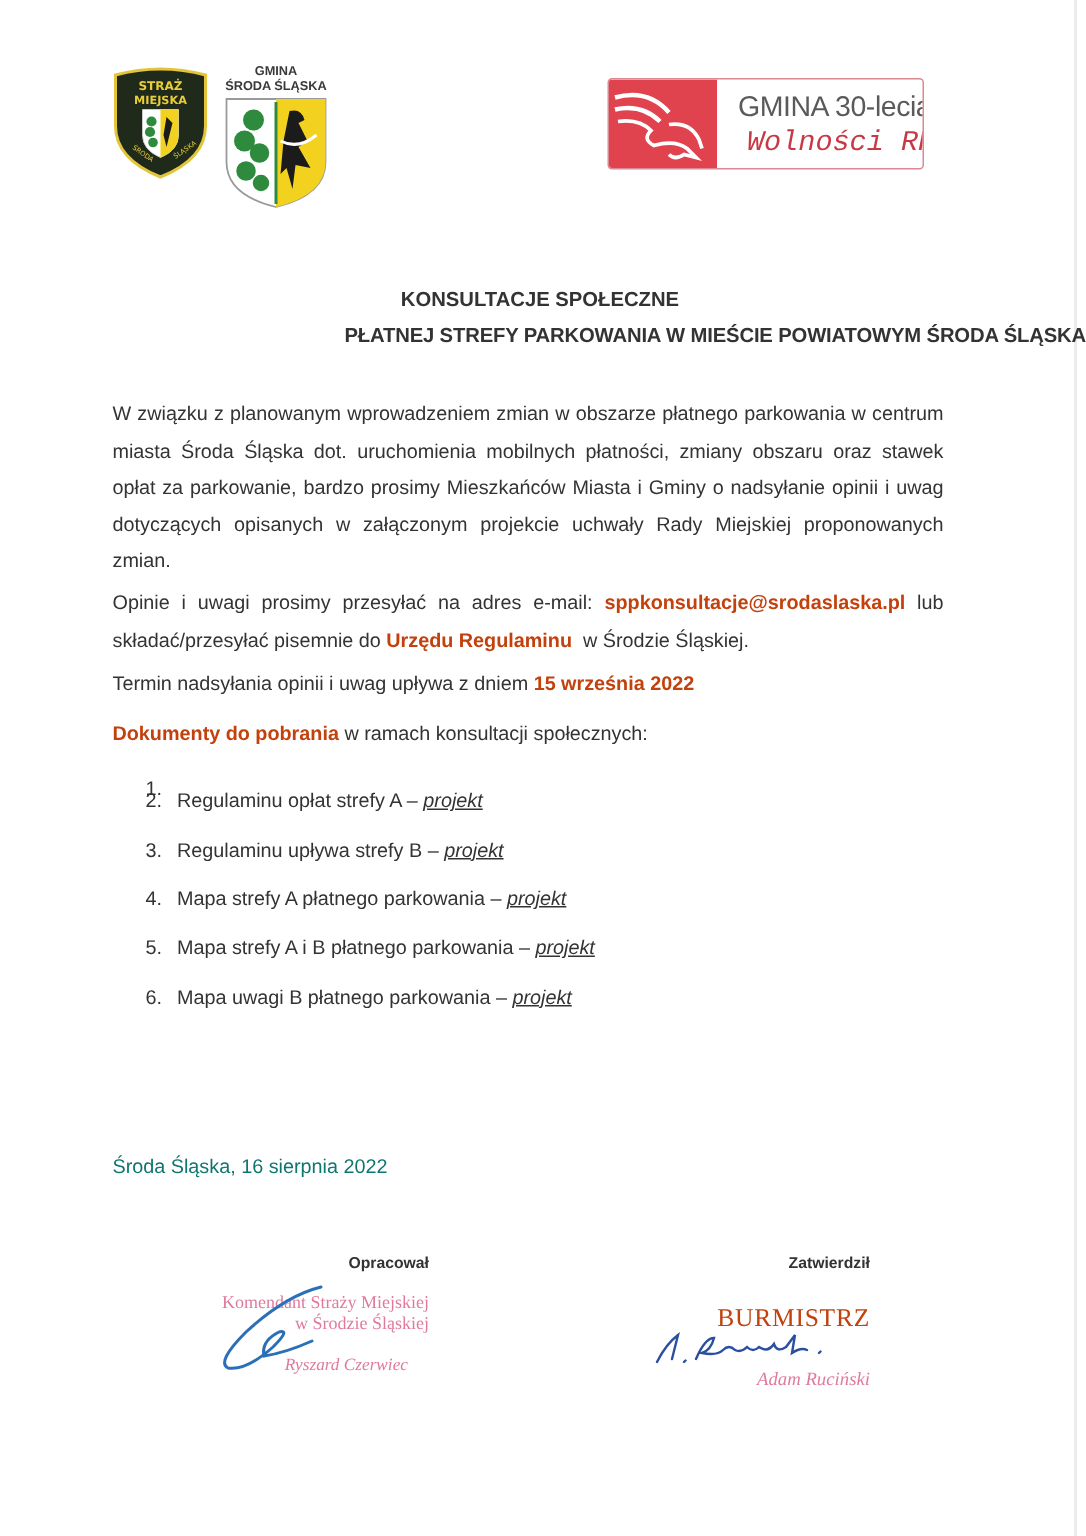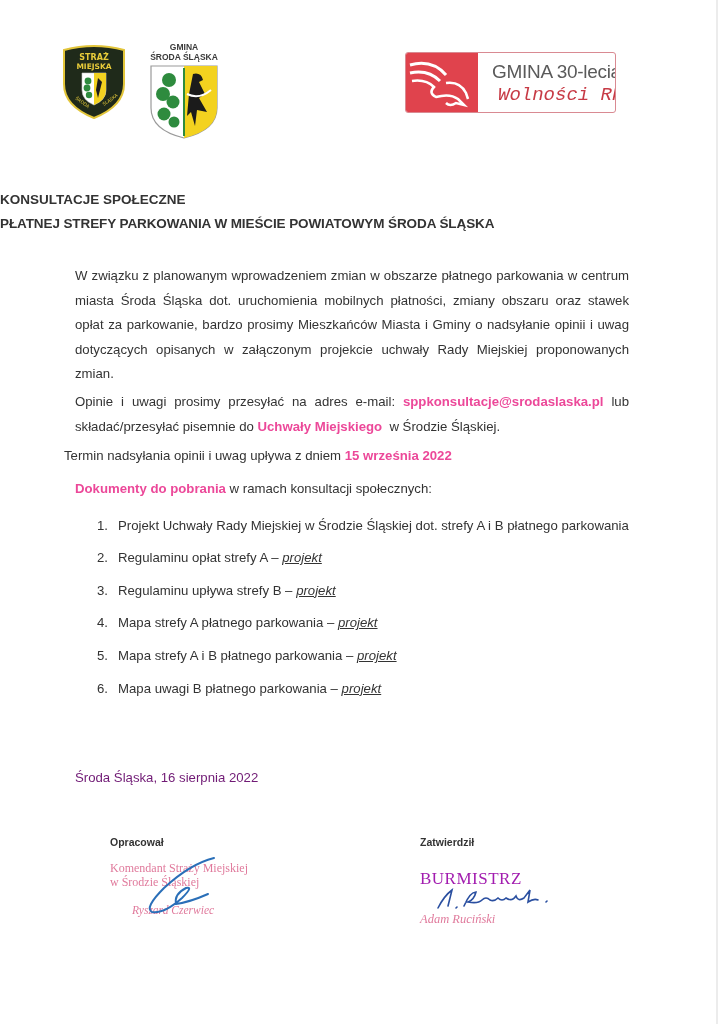--- a/index.html
+++ b/index.html
@@ -3,60 +3,60 @@
   <meta charset="utf-8">
   <style>
     html, body { margin: 0; padding: 0; }
     body {
       width: 724px; height: 1024px; background: #ffffff; position: relative; overflow: hidden;
       font-family: "Liberation Sans", sans-serif; color: #2b2b2b;
     }
     .page-edge { position: absolute; left: 716px; top: 0; width: 2px; height: 1024px; background: #ececec; }
 
     
-    .logo-straz { position: absolute; left: 60px; top: 44px; width: 68px; height: 76px; }
+    .logo-straz { position: absolute; left: 73px; top: 44px; width: 68px; height: 76px; }
     .logo-gmina { position: absolute; left: 146px; top: 30px; width: 76px; height: 100px; margin-top: 12px; }
     .gmina-caption { position: absolute; left: 0; width: 76px; text-align: center; font-weight: bold; font-size: 8.5px; color: #3a3a3a; line-height: 10px; }
     .gmina-caption.l1 { top: 0; }
     .gmina-caption.l2 { top: 10px; }
     .gmina-shield { position: absolute; left: 3px; top: 22px; }
 
     .anniv { position: absolute; left: 405px; top: 52px; width: 209px; height: 59px; border: 1px solid #d98a92; border-radius: 3px; background: #fff; overflow: hidden; }
     .anniv-red { position: absolute; left: 0; top: 0; width: 72px; height: 59px; background: #e0434d; }
     .anniv-l1 { position: absolute; left: 86px; top: 8px; font-size: 19px; color: #5a5a5a; letter-spacing: -0.3px; white-space: nowrap; }
     .anniv-l2 { position: absolute; left: 92px; top: 31px; font-family: Liberation Mono, monospace; font-style: italic; font-size: 19px; color: #c73a45; white-space: nowrap; }
 
     
-    .title1 { position: absolute; left: 0; width: 720px; top: 192px; text-align: left; font-weight: bold; font-size: 13.5px; color: #333; }
-    .title2 { position: absolute; left: 0; width: 724px; top: 216px; text-align: left; font-weight: bold; font-size: 13.5px; color: #333; letter-spacing: -0.1px; }
+    .title1 { position: absolute; left: 0; width: 720px; top: 192px; text-align: center; font-weight: bold; font-size: 13.5px; color: #333; }
+    .title2 { position: absolute; left: 0; width: 724px; top: 216px; text-align: right; font-weight: bold; font-size: 13.5px; color: #333; letter-spacing: -0.1px; }
 
     .body-text { position: absolute; left: 75px; width: 554px; font-size: 13.2px; line-height: 24.5px; color: #333; text-align: justify; }
     .para1 { top: 264px; }
     .para2 { top: 390px; }
-    .para3 { position: absolute; left: 64px; top: 448px; font-size: 13.2px; color: #333; }
+    .para3 { position: absolute; left: 75px; top: 448px; font-size: 13.2px; color: #333; }
     .para4 { position: absolute; left: 75px; top: 481px; font-size: 13.2px; color: #333; }
-    b { font-weight: bold; color: #ec4899; }
+    b { font-weight: bold; color: #c2410c; }
 
     .doc-list { position: absolute; left: 97px; top: 514px; width: 532px; margin: 0; padding: 0; list-style: none; font-size: 13.2px; color: #333; }
     .doc-item { position: relative; padding-left: 21px; line-height: 24px; margin-bottom: 8.7px; text-align: justify; }
     .doc-num { position: absolute; left: 0; top: 0; }
     .doc-item.first { margin-bottom: 8px; }
     .italic { font-style: italic; text-decoration: underline; }
 
-    .place-date { position: absolute; left: 75px; top: 770px; font-size: 13.2px; color: #701a75; }
+    .place-date { position: absolute; left: 75px; top: 770px; font-size: 13.2px; color: #0f766e; }
 
-    .sig-block { position: absolute; top: 836px; text-align: left; }
+    .sig-block { position: absolute; top: 836px; text-align: right; }
     .sig-left { left: 110px; width: 176px; }
     .sig-right { left: 420px; width: 160px; }
     .sig-heading { font-weight: bold; font-size: 10.5px; color: #333; }
     .stamp { font-family: "Liberation Serif", serif; color: #e07a9c; }
     .stamp-l1 { position: absolute; left: 0; width: 176px; top: 25px; font-size: 12px; }
     .stamp-l2 { position: absolute; left: 0; width: 176px; top: 39px; font-size: 12px; }
     .stamp-l3 { position: absolute; left: 22px; width: 140px; top: 68px; font-size: 11.5px; font-style: italic; }
-    .stamp-r1 { position: absolute; left: 0; width: 160px; top: 33px; font-size: 17px; letter-spacing: 0.5px; color: #a21caf; }
+    .stamp-r1 { position: absolute; left: 0; width: 160px; top: 33px; font-size: 17px; letter-spacing: 0.5px; color: #c2410c; }
     .stamp-r2 { position: absolute; left: 0; width: 160px; top: 76px; font-size: 12.5px; font-style: italic; }
     .sig-svg { position: absolute; }
   </style>
 </head>
 <body>
 
 <div class="page-edge"></div>
 
 <div class="logo-straz">
   <svg width="68" height="76" viewBox="0 0 68 76">
@@ -103,35 +103,34 @@
   <div class="anniv-l1">GMINA 30-lecia</div>
   <div class="anniv-l2">Wolności RP</div>
 </div>
 
 <div class="title1">KONSULTACJE SPOŁECZNE</div>
 <div class="title2">PŁATNEJ STREFY PARKOWANIA W MIEŚCIE POWIATOWYM ŚRODA ŚLĄSKA</div>
 
 <div class="body-text para1">W związku z planowanym wprowadzeniem zmian w obszarze płatnego parkowania w centrum miasta Środa Śląska dot. uruchomienia mobilnych płatności, zmiany obszaru oraz stawek opłat za parkowanie, bardzo prosimy Mieszkańców Miasta i Gminy o nadsyłanie opinii i uwag dotyczących opisanych w załączonym projekcie uchwały Rady Miejskiej proponowanych zmian.</div>
 
 <div class="body-text para2">
-  <span>Opinie i uwagi prosimy przesyłać na adres e-mail: </span><b>sppkonsultacje@srodaslaska.pl</b><span> lub składać/przesyłać pisemnie do </span><b>Uchwały Miejskiego</b><span style="white-space:pre">  w Środzie Śląskiej.</span>
+  <span>Opinie i uwagi prosimy przesyłać na adres e-mail: </span><b>sppkonsultacje@srodaslaska.pl</b><span> lub składać/przesyłać pisemnie do </span><b>Urzędu Regulaminu</b><span style="white-space:pre">  w Środzie Śląskiej.</span>
 </div>
 
 <div class="para3">
   <span>Termin nadsyłania opinii i uwag upływa z dniem </span><b>15 września 2022</b>
 </div>
 
 <div class="para4">
   <b>Dokumenty do pobrania</b><span> w ramach konsultacji społecznych:</span>
 </div>
 
 <ul class="doc-list">
   <li class="doc-item first">
     <span class="doc-num">1.</span>
-    <span>Projekt Uchwały Rady Miejskiej w Środzie Śląskiej dot. strefy A i B płatnego parkowania</span>
   </li>
   <li class="doc-item">
     <span class="doc-num">2.</span>
     <span>Regulaminu opłat strefy A – </span><span class="italic">projekt</span>
   </li>
   <li class="doc-item">
     <span class="doc-num">3.</span>
     <span>Regulaminu upływa strefy B – </span><span class="italic">projekt</span>
   </li>
   <li class="doc-item">

